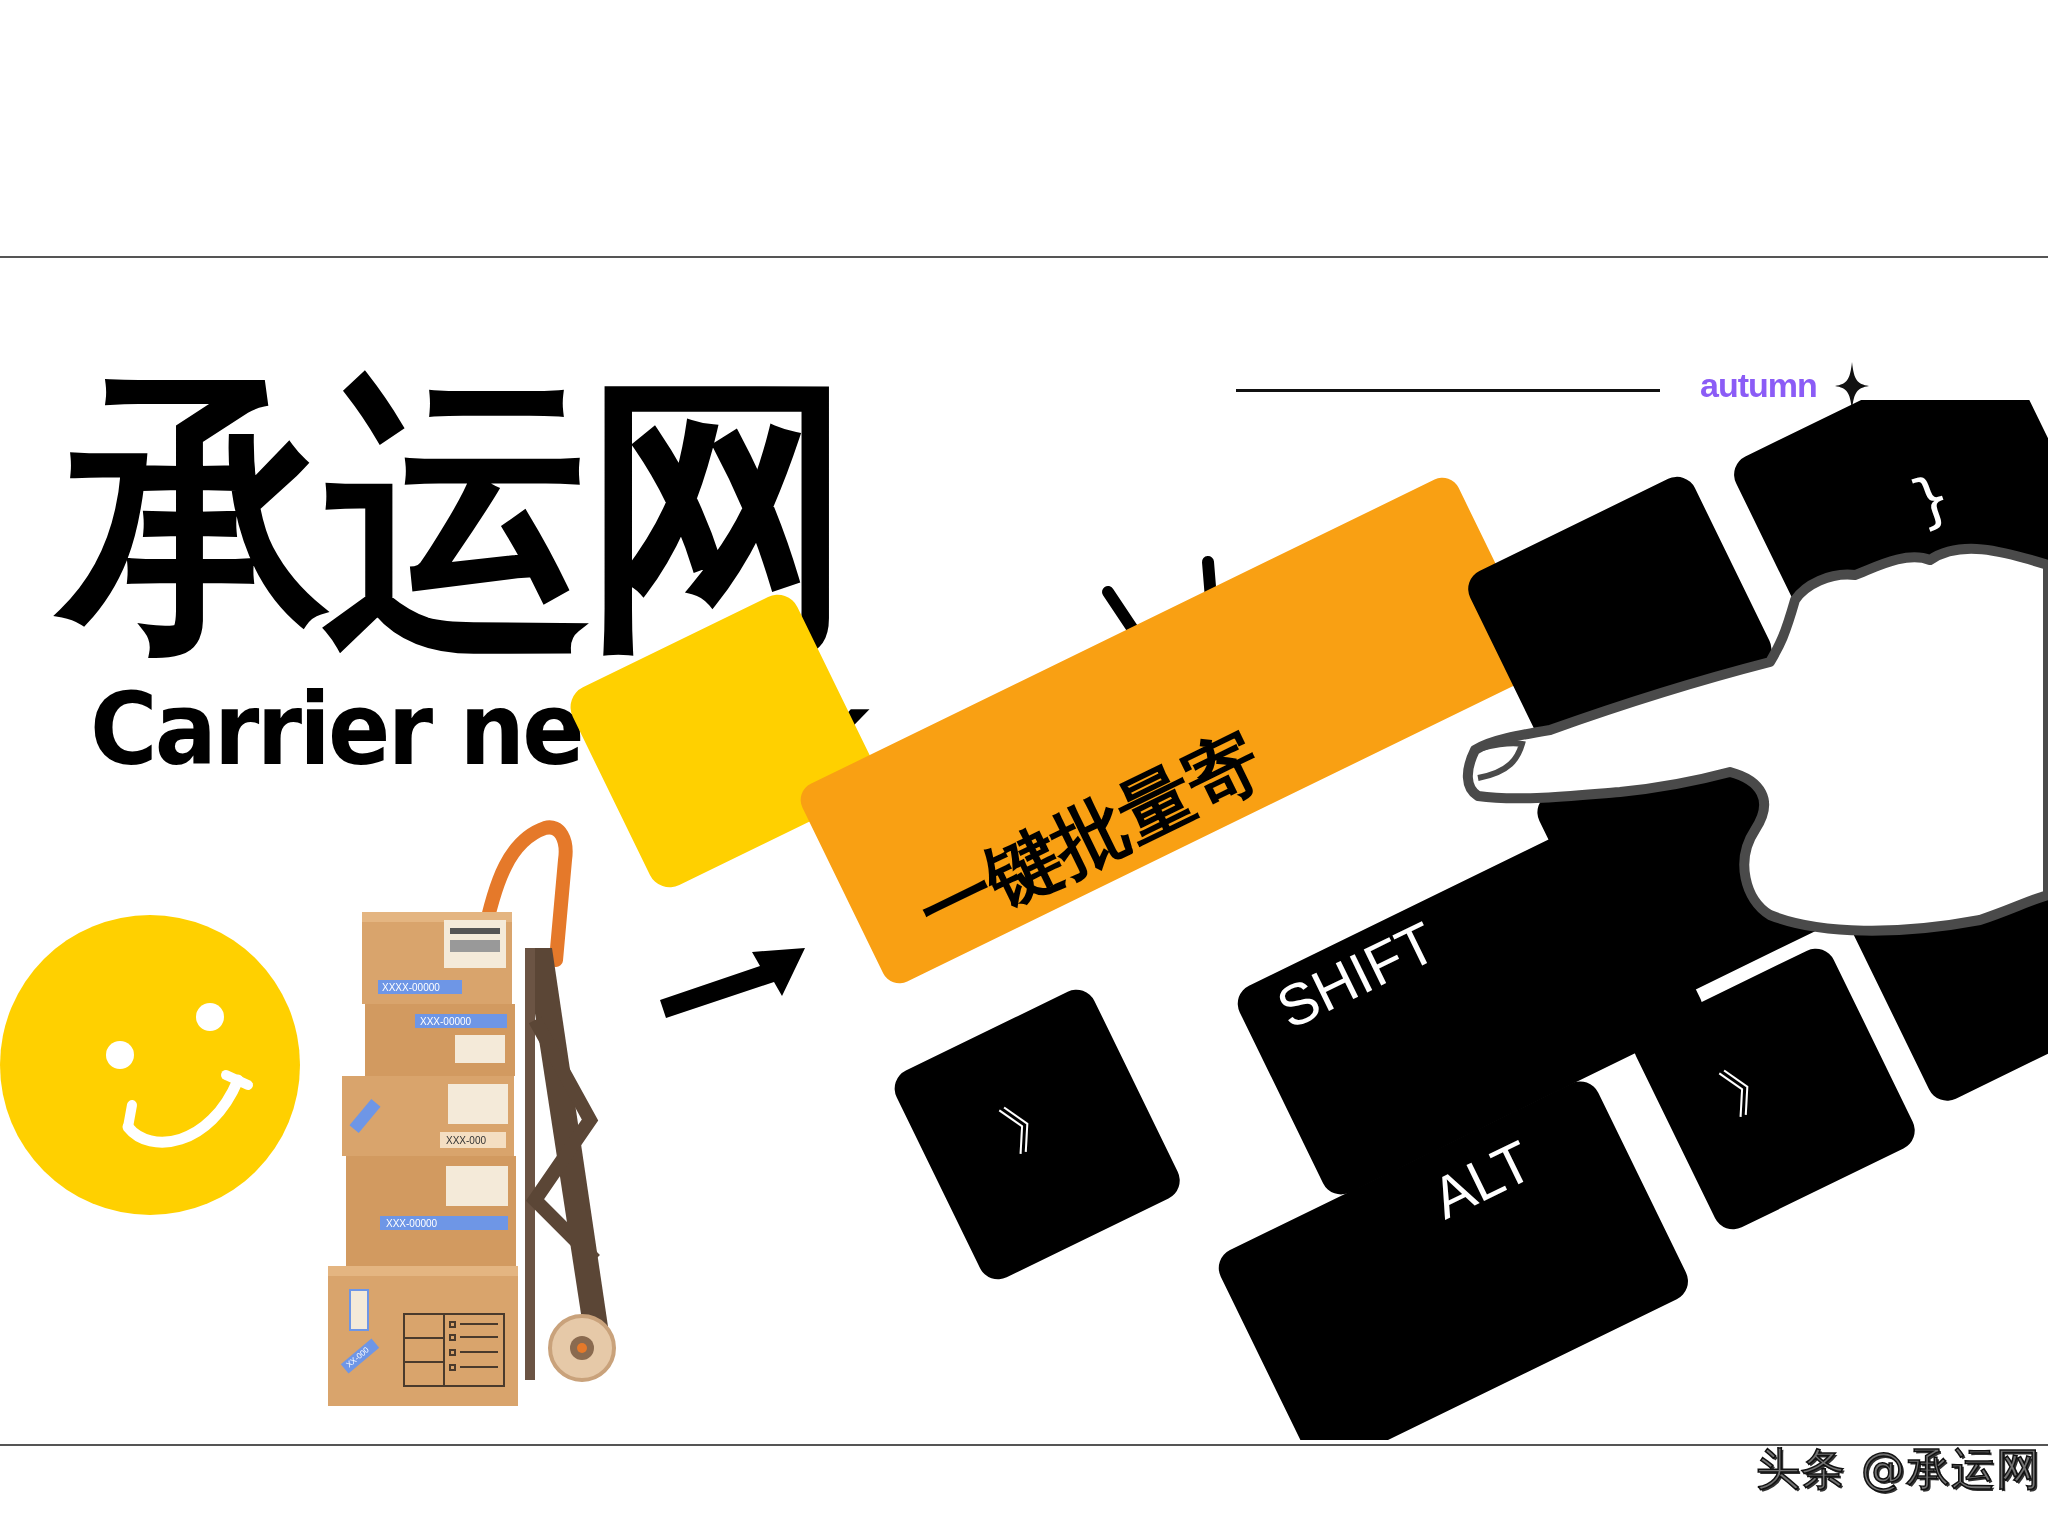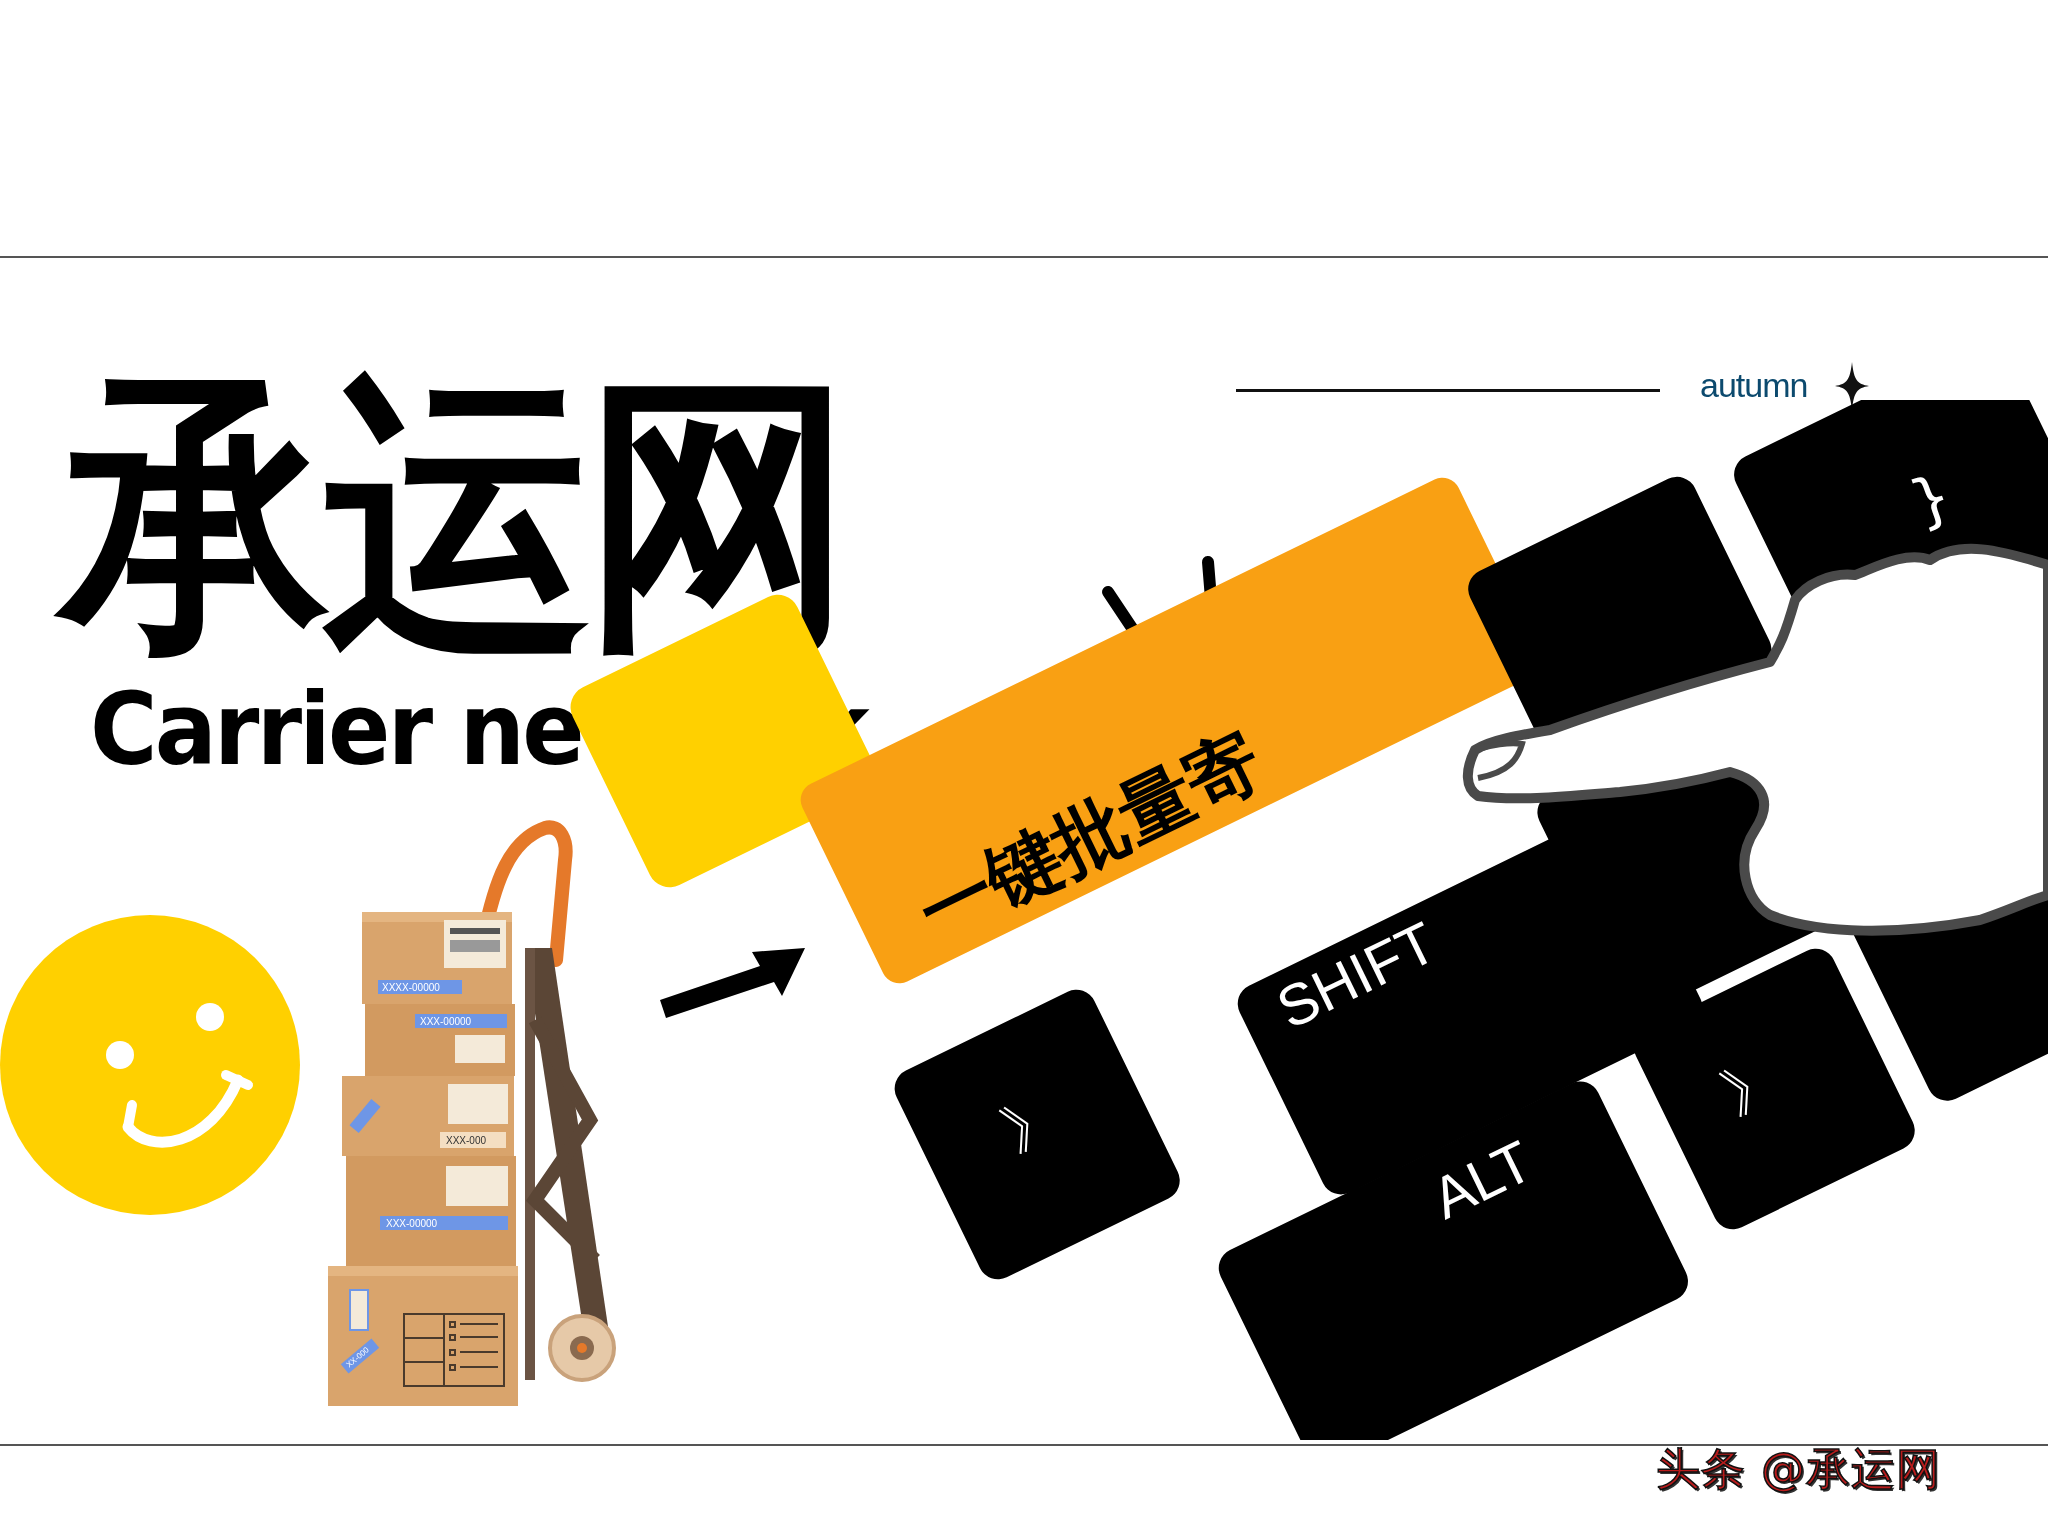--- a/index.html
+++ b/index.html
@@ -2,26 +2,26 @@
 <html><head>
   <meta charset="utf-8">
   <style>
     html, body { margin:0; padding:0; }
     body { width:2048px; height:1536px; background:#ffffff; position:relative; overflow:hidden; font-family:"Liberation Sans", sans-serif; }
     .abs { position:absolute; }
     .rule { position:absolute; left:0; width:2048px; height:2px; background:#555555; }
     .title-cn { left:60px; top:370px; font-family:"DejaVu Sans", sans-serif; font-weight:bold; font-size:270px; line-height:1; color:#000; letter-spacing:-8px; transform:scaleY(1.08); transform-origin:top left; white-space:nowrap; }
     .title-en { left:90px; top:680px; font-family:"DejaVu Sans", sans-serif; font-weight:bold; font-size:100px; line-height:1; color:#000; letter-spacing:-3px; transform:scaleX(0.92); transform-origin:left; white-space:nowrap; }
     .deco-line { left:1236px; top:389px; width:424px; height:3px; background:#111; }
-    .autumn { left:1700px; top:366px; font-size:34px; font-weight:normal; color:#0c4a6e; letter-spacing:-1px; }
+    .autumn { left:1700px; top:366px; font-size:34px; font-weight:bold; color:#8b5cf6; letter-spacing:-1px; }
     .sparkle { left:1835px; top:362px; width:34px; height:48px; }
     .smiley { left:0px; top:915px; width:300px; height:300px; }
     .trolley { left:320px; top:820px; width:300px; height:600px; }
     .scene { left:560px; top:400px; width:1488px; height:1040px; }
-    .watermark { left:1656px; top:1440px; font-family:"DejaVu Sans", sans-serif; font-size:44px; color:#b91c1c; -webkit-text-stroke:1.5px #111; text-shadow:2px 2px 0 #333; letter-spacing:1px; white-space:nowrap; }
+    .watermark { left:1756px; top:1440px; font-family:"DejaVu Sans", sans-serif; font-size:44px; color:#737373; -webkit-text-stroke:1.5px #111; text-shadow:2px 2px 0 #333; letter-spacing:1px; white-space:nowrap; }
   </style>
 </head>
 <body>
 
 <div class="rule" style="top:256px;"></div>
 <div class="rule" style="top:1444px;"></div>
 
 <div class="abs title-cn">承运网</div>
 <div class="abs title-en">Carrier network</div>
 

